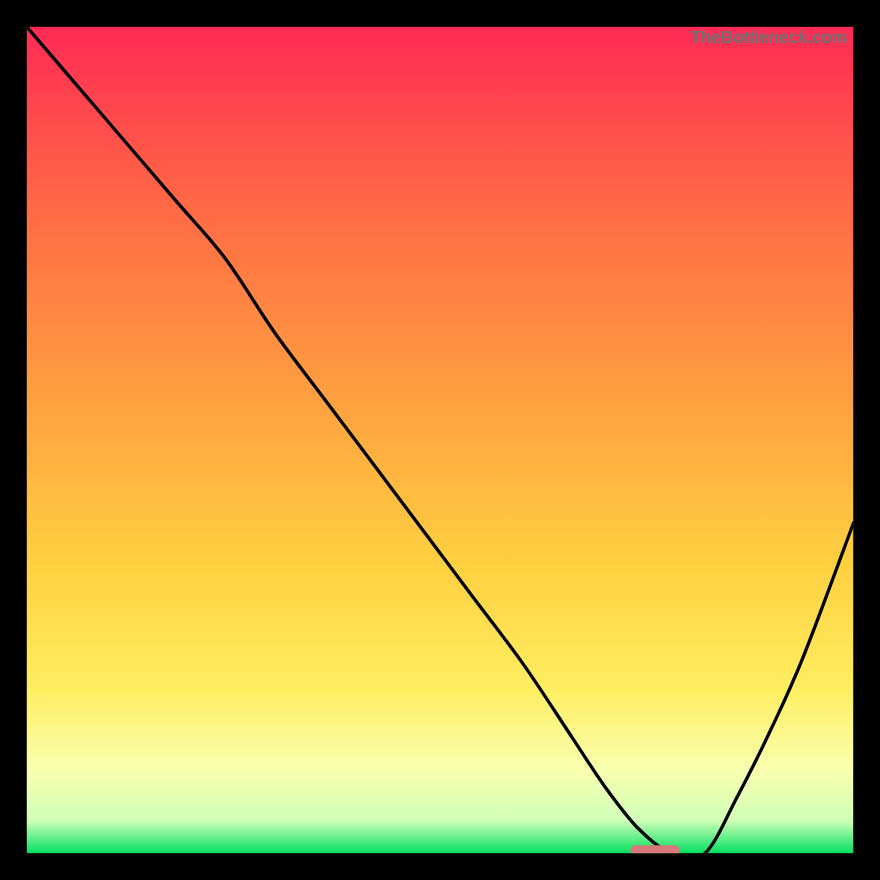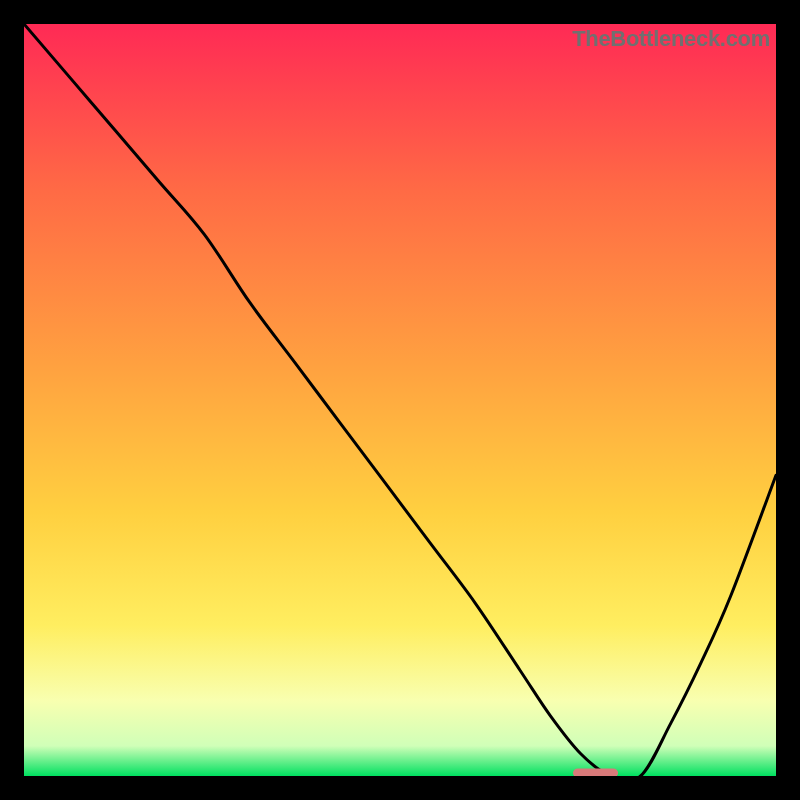--- a/index.html
+++ b/index.html
@@ -24,21 +24,21 @@
     top: 24px;
     width: 752px;
     height: 752px;
     overflow: hidden;
   }
   .watermark {
     position: absolute;
     top: 2px;
     right: 6px;
     font-family: Arial, Helvetica, sans-serif;
-    font-size: 22px;
+    font-size: 16px;
     font-weight: 600;
     color: #707070;
     letter-spacing: -0.3px;
     user-select: none;
   }
   svg {
     display: block;
     position: absolute;
     left: 0;
     top: 0;

